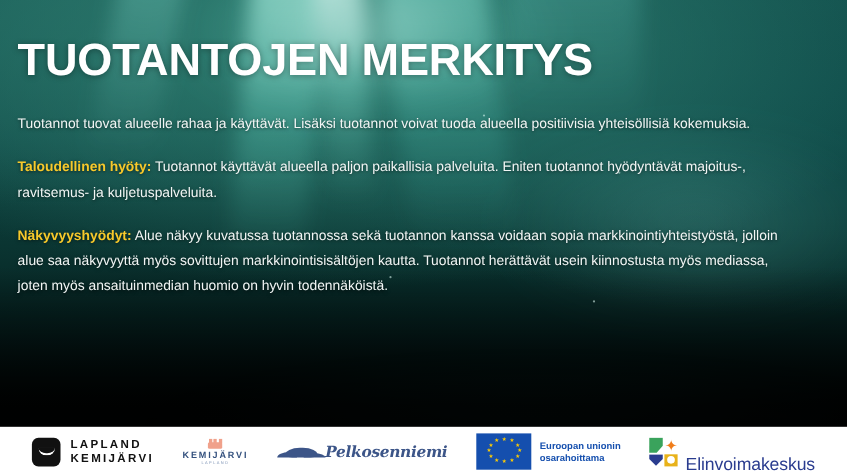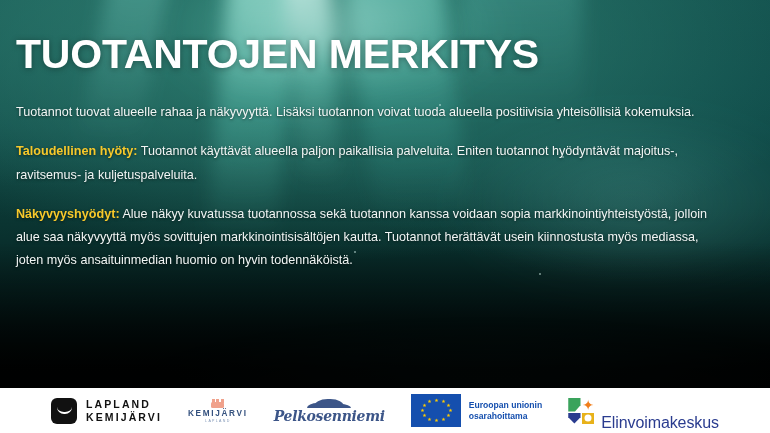--- a/index.html
+++ b/index.html
@@ -131,21 +131,21 @@
   .kj-crown .p1,.kj-crown .p2,.kj-crown .p3 {
     position:absolute; bottom:5px; width:3px; height:4px; background:#f0a18b;
   }
   .kj-crown .p1 { left:0.5px; } .kj-crown .p2 { left:5px; } .kj-crown .p3 { left:9.5px; }
   .kj-name {
     font-size:8.2px; font-weight:bold; letter-spacing:1.7px; color:#34517e;
   }
   .kj-sub { font-size:3.6px; letter-spacing:1.3px; color:#7d93b5; }
 
   
-  .pk { flex-direction:column; align-items:center; gap:0px; }
+  .pk { flex-direction:row; align-items:center; gap:0px; }
   .pk-hill {
     width:44px; height:11px; position:relative;
   }
   .pk-hill .h1 {
     position:absolute; left:7px; bottom:0; width:30px; height:9px;
     background:#3c5588; border-radius:50% 50% 40% 40% / 90% 90% 20% 20%;
   }
   .pk-hill .h2 {
     position:absolute; left:0px; bottom:0; width:18px; height:5px;
     background:#3c5588; border-radius:60% 40% 0 0 / 100% 100% 0 0;
@@ -215,21 +215,21 @@
     <div class="speck" style="left:33%; top:50%;"></div>
     <div class="speck" style="left:46%; top:58%;"></div>
     <div class="speck" style="left:57%; top:24%;"></div>
   </div>
 
   <div class="content">
 
     <h1 class="title">TUOTANTOJEN MERKITYS</h1>
 
     <p class="para">
-      <span>Tuotannot tuovat alueelle rahaa ja näkyvyyttä. Lisäksi tuotannon voivat tuoda alueella positiivisia yhteisöllisiä kokemuksia.</span>
+      <span>Tuotannot tuovat alueelle rahaa ja käyttävät. Lisäksi tuotannot voivat tuoda alueella positiivisia yhteisöllisiä kokemuksia.</span>
     </p>
 
     <p class="para">
       <span class="lead">Taloudellinen hyöty:</span>
       <span>Tuotannot käyttävät alueella paljon paikallisia palveluita. Eniten tuotannot hyödyntävät majoitus-, ravitsemus- ja kuljetuspalveluita.</span>
     </p>
 
     <p class="para">
       <span class="lead">Näkyvyyshyödyt:</span>
       <span>Alue näkyy kuvatussa tuotannossa sekä tuotannon kanssa voidaan sopia markkinointiyhteistyöstä, jolloin alue saa näkyvyyttä myös sovittujen markkinointisisältöjen kautta. Tuotannot herättävät usein kiinnostusta myös mediassa, joten myös ansaituinmedian huomio on hyvin todennäköistä.</span>

